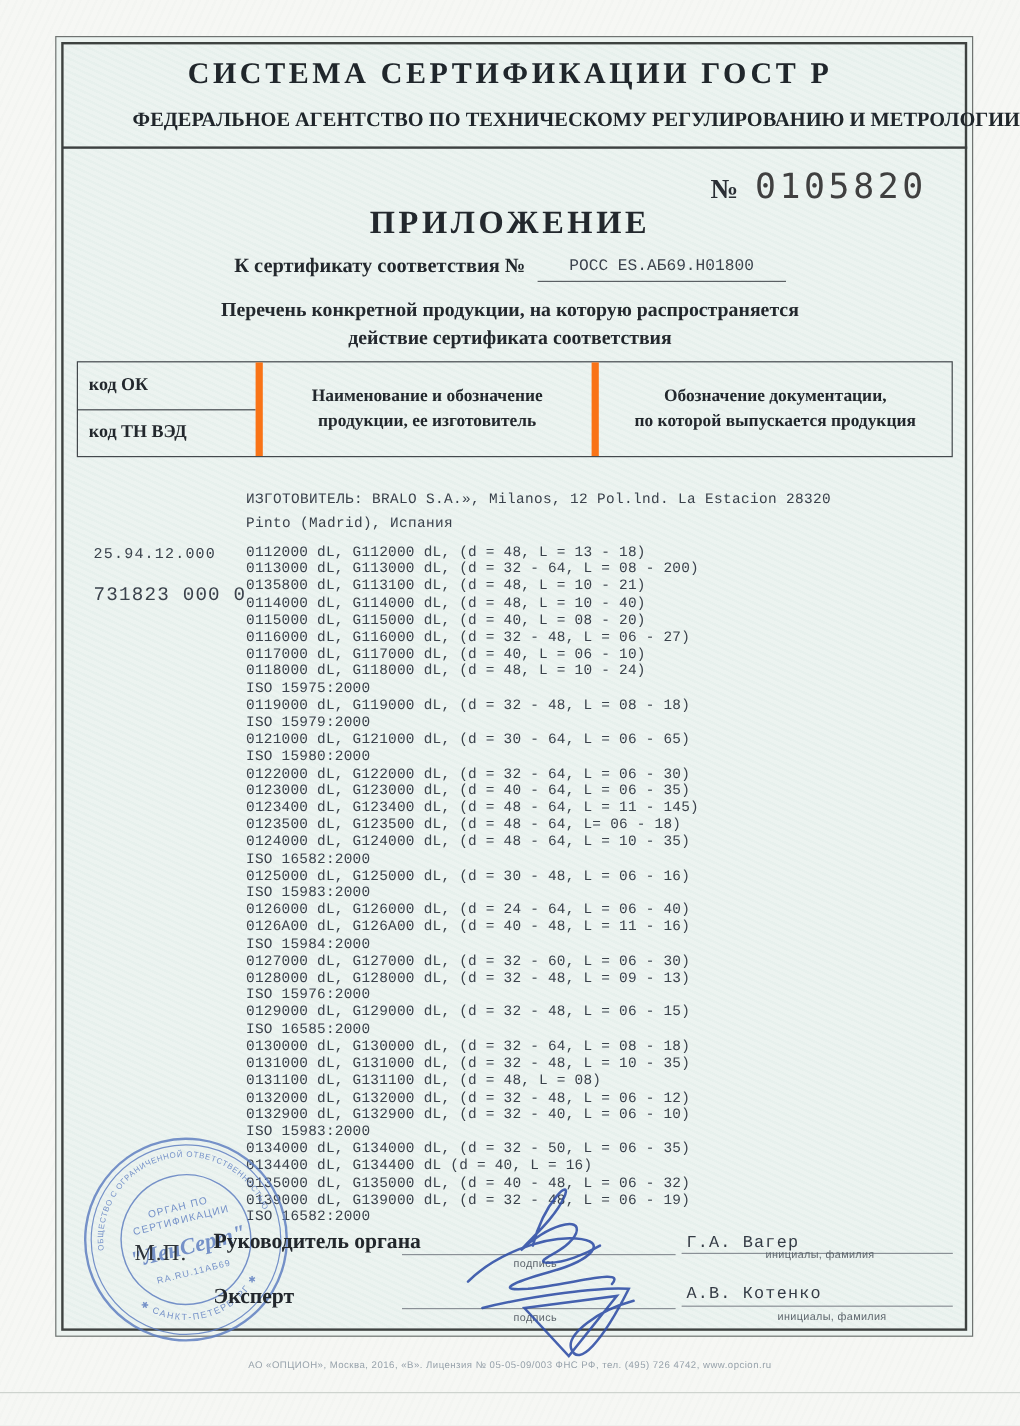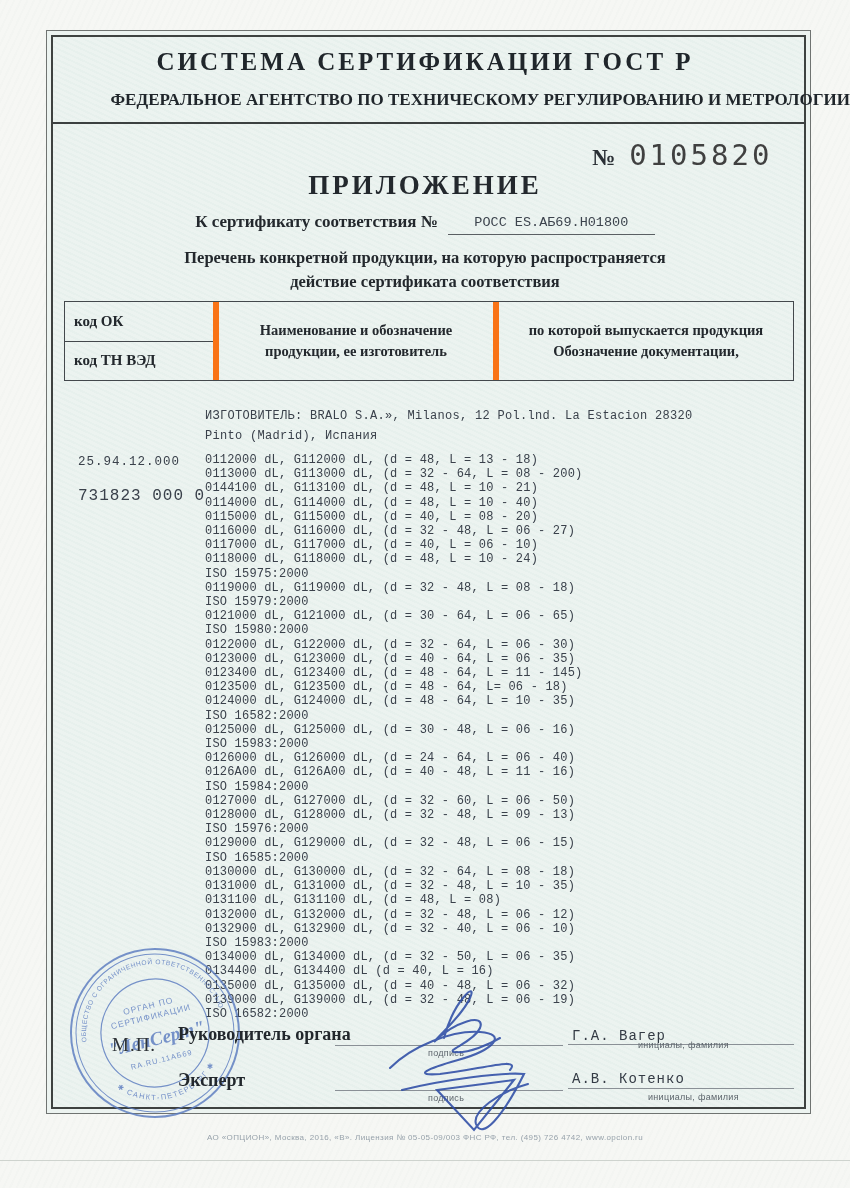--- a/index.html
+++ b/index.html
@@ -95,37 +95,37 @@
   <div class="prodtable">
     <div class="pt-col1">
       <div class="pt-c1a">код ОК</div>
       <div class="pt-c1b">код ТН ВЭД</div>
     </div>
     <div class="pt-col2">
       <div>Наименование и обозначение</div>
       <div>продукции, ее изготовитель</div>
     </div>
     <div class="pt-col3">
+      <div>Обозначение документации,</div>
       <div>по которой выпускается продукция</div>
-      <div>Обозначение документации,</div>
     </div>
   </div>
 
   <div class="manufacturer mono">
       <div>ИЗГОТОВИТЕЛЬ: BRALO S.A.», Milanos, 12 Pol.lnd. La Estacion 28320</div>
       <div>Pinto (Madrid), Испания</div>
     </div>
 
   <div class="codes1 mono">25.94.12.000</div>
   <div class="codes2 mono">731823 000 0</div>
 
   <div class="products mono">
       <div>0112000 dL, G112000 dL, (d = 48, L = 13 - 18)</div>
       <div>0113000 dL, G113000 dL, (d = 32 - 64, L = 08 - 200)</div>
-      <div>0144100 dL, G113100 dL, (d = 48, L = 10 - 21)</div>
+      <div>0135800 dL, G113100 dL, (d = 48, L = 10 - 21)</div>
       <div>0114000 dL, G114000 dL, (d = 48, L = 10 - 40)</div>
       <div>0115000 dL, G115000 dL, (d = 40, L = 08 - 20)</div>
       <div>0116000 dL, G116000 dL, (d = 32 - 48, L = 06 - 27)</div>
       <div>0117000 dL, G117000 dL, (d = 40, L = 06 - 10)</div>
       <div>0118000 dL, G118000 dL, (d = 48, L = 10 - 24)</div>
       <div>ISO 15975:2000</div>
       <div>0119000 dL, G119000 dL, (d = 32 - 48, L = 08 - 18)</div>
       <div>ISO 15979:2000</div>
       <div>0121000 dL, G121000 dL, (d = 30 - 64, L = 06 - 65)</div>
       <div>ISO 15980:2000</div>
@@ -133,21 +133,21 @@
       <div>0123000 dL, G123000 dL, (d = 40 - 64, L = 06 - 35)</div>
       <div>0123400 dL, G123400 dL, (d = 48 - 64, L = 11 - 145)</div>
       <div>0123500 dL, G123500 dL, (d = 48 - 64, L= 06 - 18)</div>
       <div>0124000 dL, G124000 dL, (d = 48 - 64, L = 10 - 35)</div>
       <div>ISO 16582:2000</div>
       <div>0125000 dL, G125000 dL, (d = 30 - 48, L = 06 - 16)</div>
       <div>ISO 15983:2000</div>
       <div>0126000 dL, G126000 dL, (d = 24 - 64, L = 06 - 40)</div>
       <div>0126A00 dL, G126A00 dL, (d = 40 - 48, L = 11 - 16)</div>
       <div>ISO 15984:2000</div>
-      <div>0127000 dL, G127000 dL, (d = 32 - 60, L = 06 - 50)</div>
+      <div>0127000 dL, G127000 dL, (d = 32 - 60, L = 06 - 30)</div>
       <div>0128000 dL, G128000 dL, (d = 32 - 48, L = 09 - 13)</div>
       <div>ISO 15976:2000</div>
       <div>0129000 dL, G129000 dL, (d = 32 - 48, L = 06 - 15)</div>
       <div>ISO 16585:2000</div>
       <div>0130000 dL, G130000 dL, (d = 32 - 64, L = 08 - 18)</div>
       <div>0131000 dL, G131000 dL, (d = 32 - 48, L = 10 - 35)</div>
       <div>0131100 dL, G131100 dL, (d = 48, L = 08)</div>
       <div>0132000 dL, G132000 dL, (d = 32 - 48, L = 06 - 12)</div>
       <div>0132900 dL, G132900 dL, (d = 32 - 40, L = 06 - 10)</div>
       <div>ISO 15983:2000</div>

